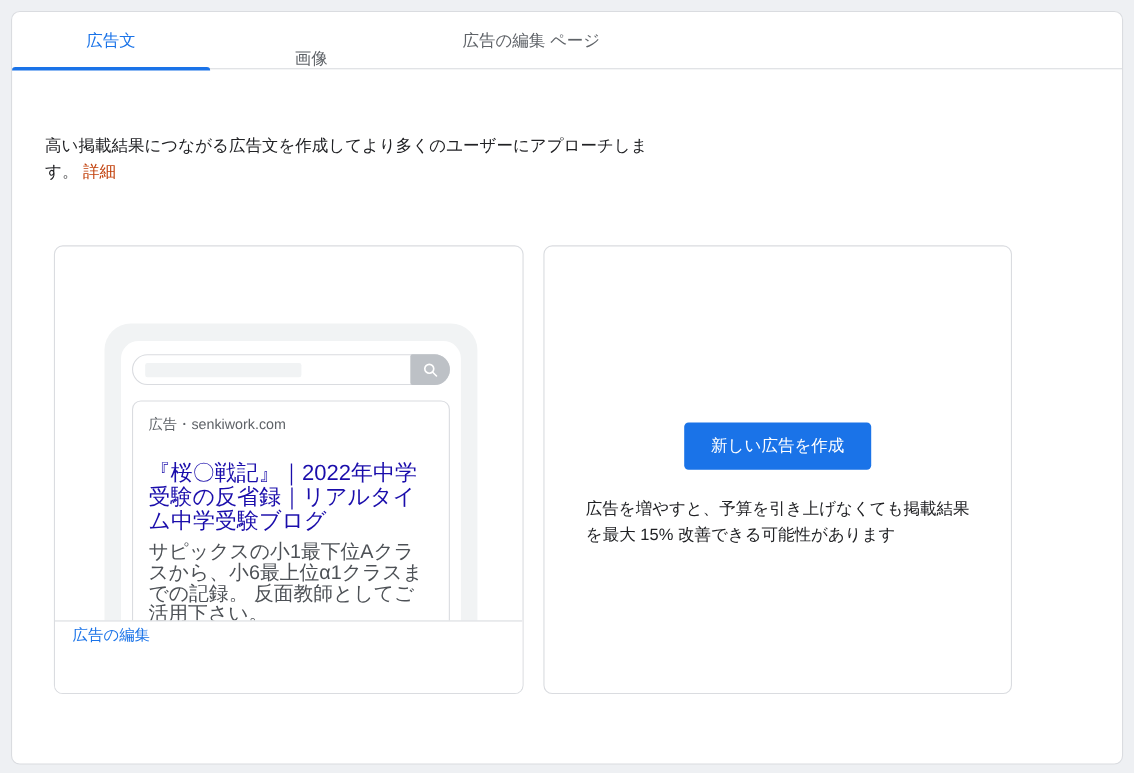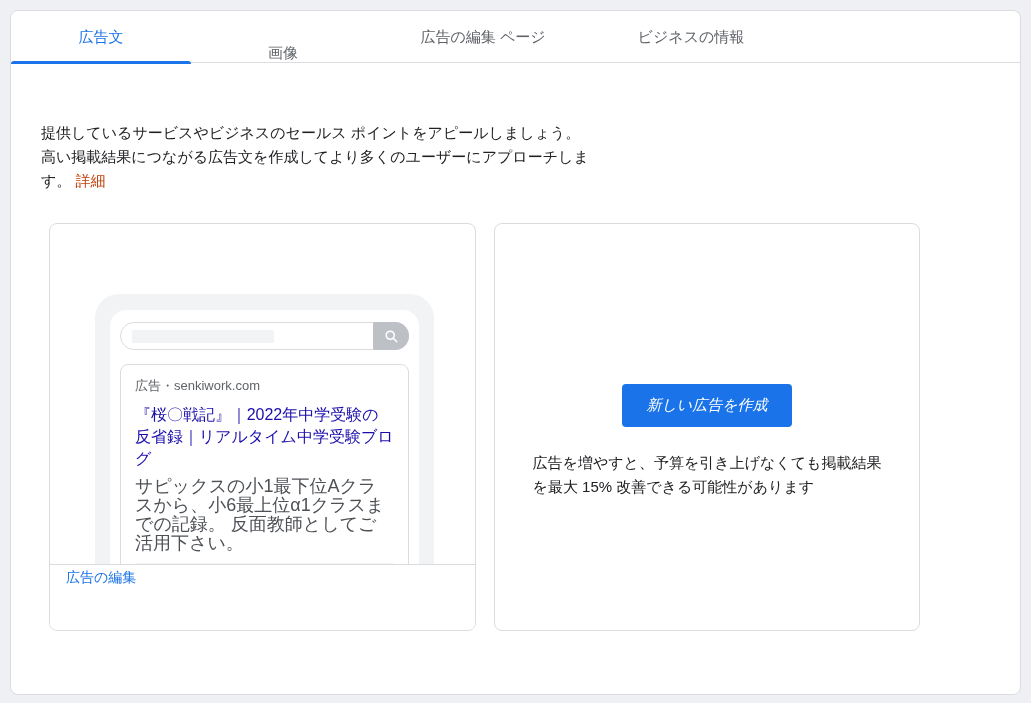--- a/index.html
+++ b/index.html
@@ -68,38 +68,37 @@
   }
   .search-btn {
     position:absolute; right:-1px; top:-1px; width:36px; height:28px;
     background:#bdc1c6; border-radius:2px 14px 14px 2px;
     display:flex; align-items:center; justify-content:center;
   }
   .mini-ad {
     border:1px solid #dadce0; border-radius:8px; background:#fff;
     padding:12px 14px; height:230px;
   }
-  .ad-url   { font-size:13px; color:#5f6368; margin-bottom:9px; }
-  .ad-title { font-size:16px; line-height:22px; color:#1a0dab; margin-bottom:7px; }
+  .ad-url   { font-size:13px; color:#5f6368; margin-bottom:24px; }
+  .ad-title { font-size:20px; line-height:22px; color:#1a0dab; margin-bottom:7px; }
   .ad-desc  { font-size:18px; line-height:19px; color:#4d5156; }
   .skeleton-bar {
     height:18px; background:#f1f3f4; border-radius:2px; margin-top:10px;
   }
   .preview-footer {
     position:absolute; left:0; right:0; bottom:0; height:66px;
     border-top:1px solid #dadce0; background:#fff;
     display:flex; padding:4px 16px;
   }
   .edit-link { font-size:14px; color:#1a73e8; text-decoration:none; cursor:pointer; }
   
   .create-btn {
     margin-top:160px; background:#1a73e8; color:#fff; border:none;
     border-radius:4px; font-size:15px; padding:12px 24px; cursor:pointer;
     font-family:"Liberation Sans", sans-serif;
-    font-style:italic;
   }
   .create-hint {
     margin-top:24px; font-size:15px; line-height:24px;
     color:#202124;
   }
 </style>
 </head>
 <body>
 
 <div class="main-card">
@@ -107,27 +106,23 @@
   <div class="tabbar">
     <div class="tab tab-1 active">
       <span>広告文</span>
     </div>
     <div class="tab tab-2">
       <span>画像</span>
     </div>
     <div class="tab tab-3">
       <span>広告の編集 ページ</span>
     </div>
-    <div class="tab tab-4">
-      <span>ビジネスの情報</span>
-    </div>
   </div>
 
   <div class="intro">
-    <div>提供しているサービスやビジネスのセールス ポイントをアピールしましょう。</div>
     <div>高い掲載結果につながる広告文を作成してより多くのユーザーにアプローチしま</div>
     <div><span>す。</span>&nbsp;<a href="#">詳細</a></div>
   </div>
 
   <div class="preview-card">
     <div class="phone">
       <div class="screen">
         <div class="search-pill">
           <div class="search-placeholder"></div>
           <div class="search-btn">

